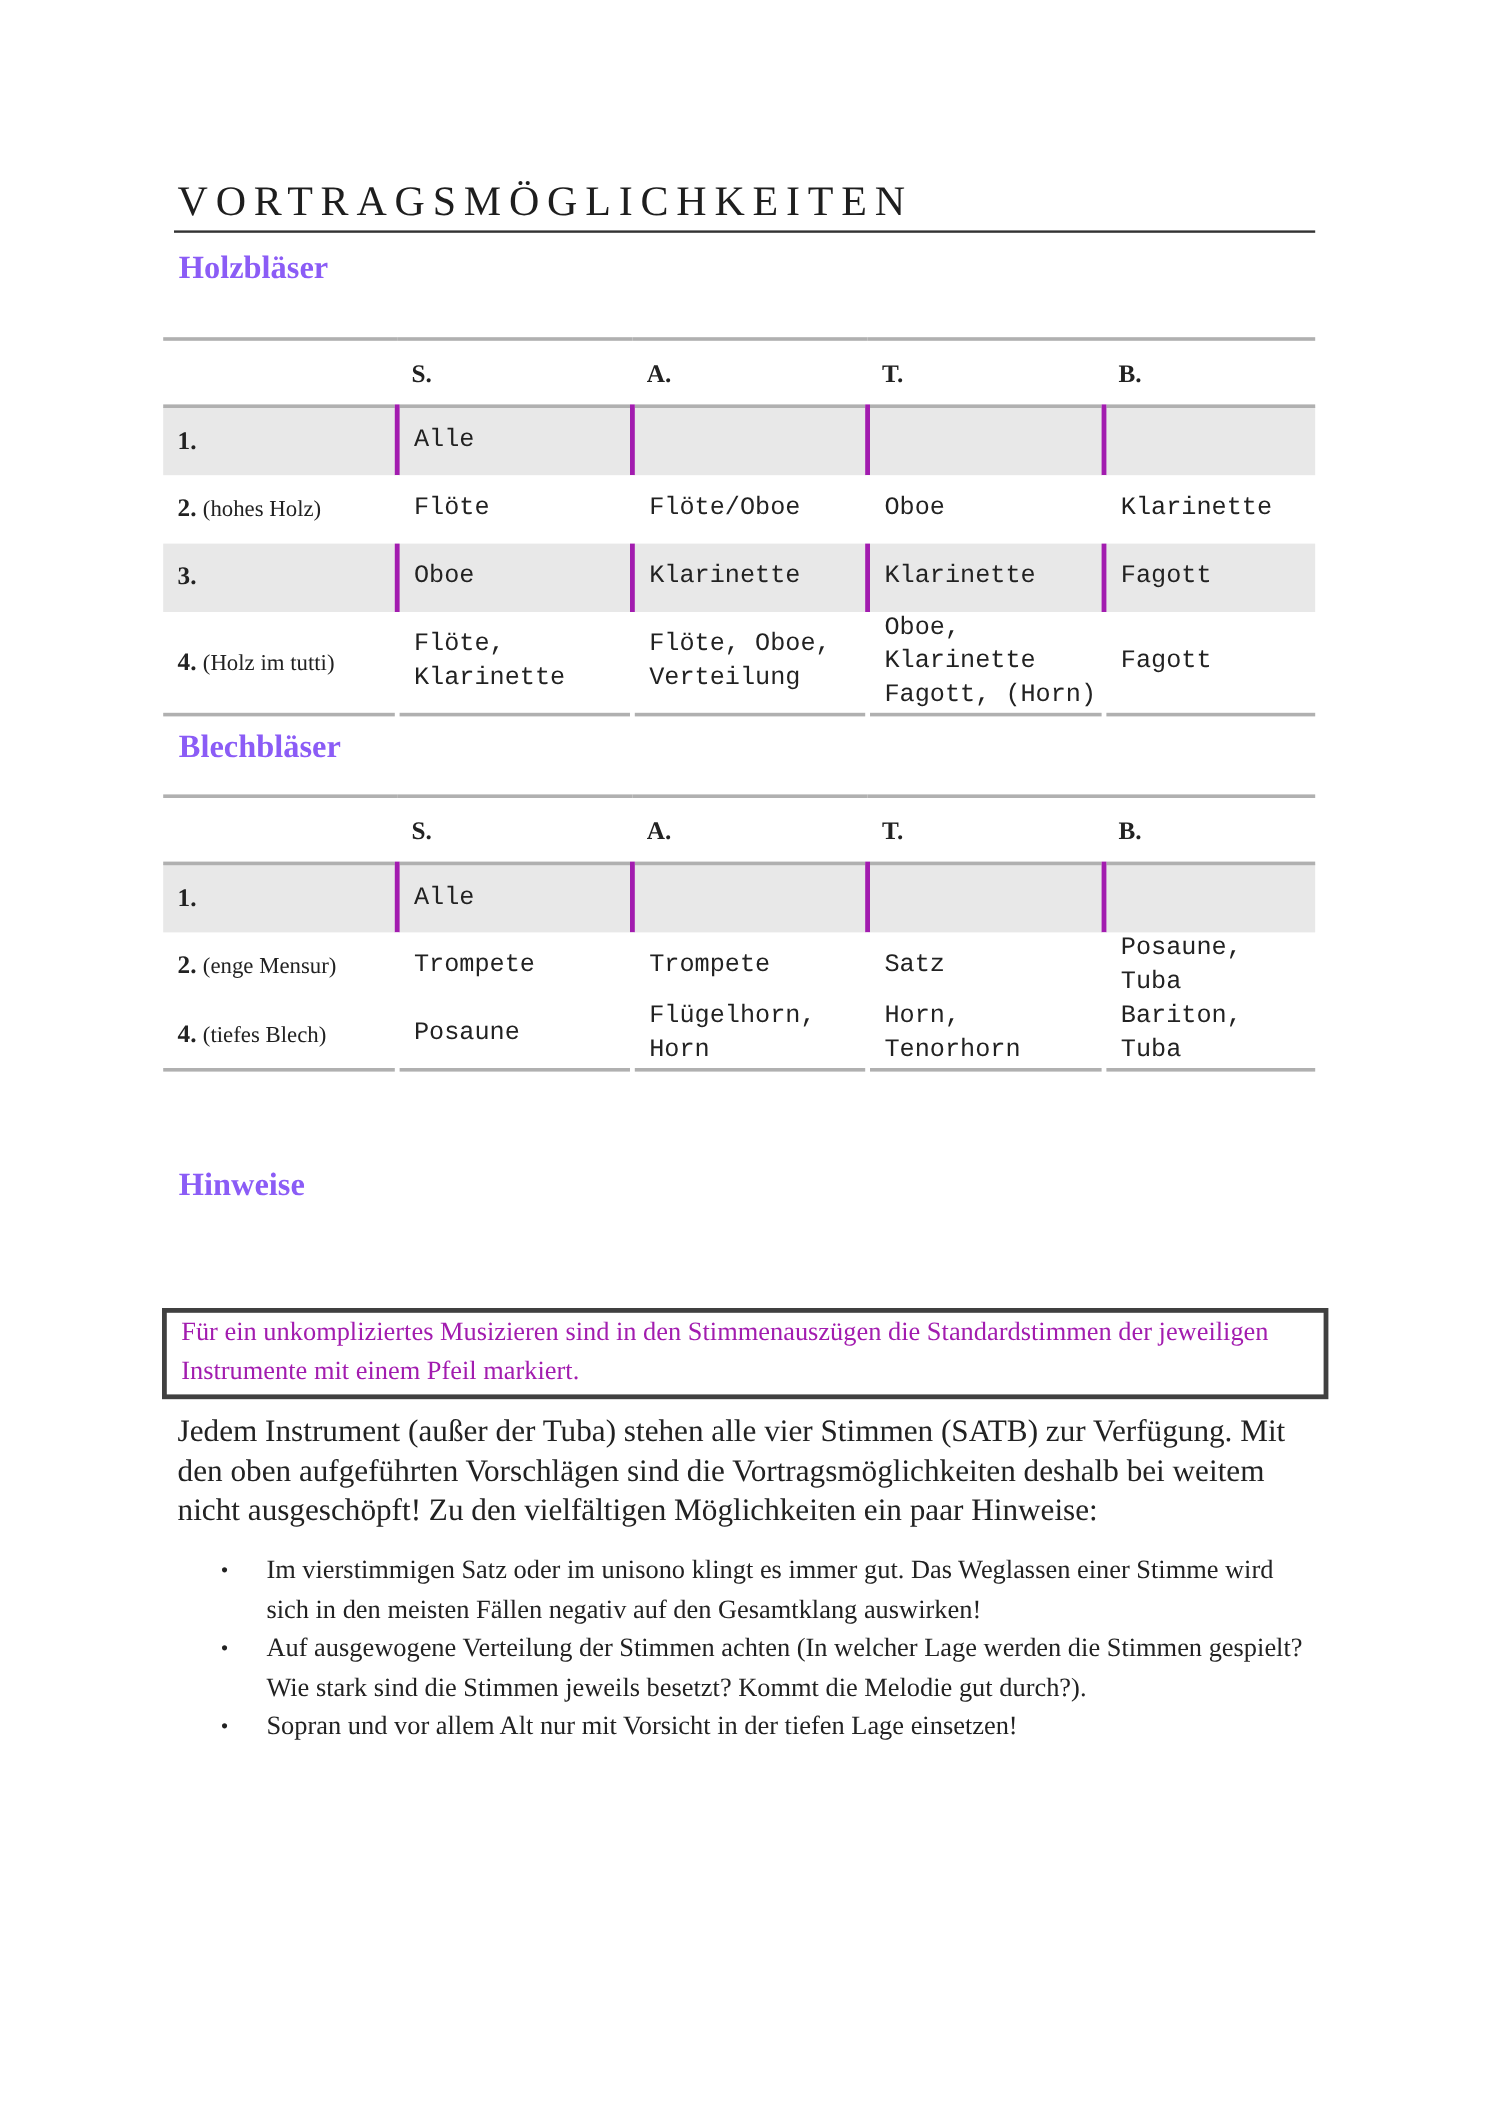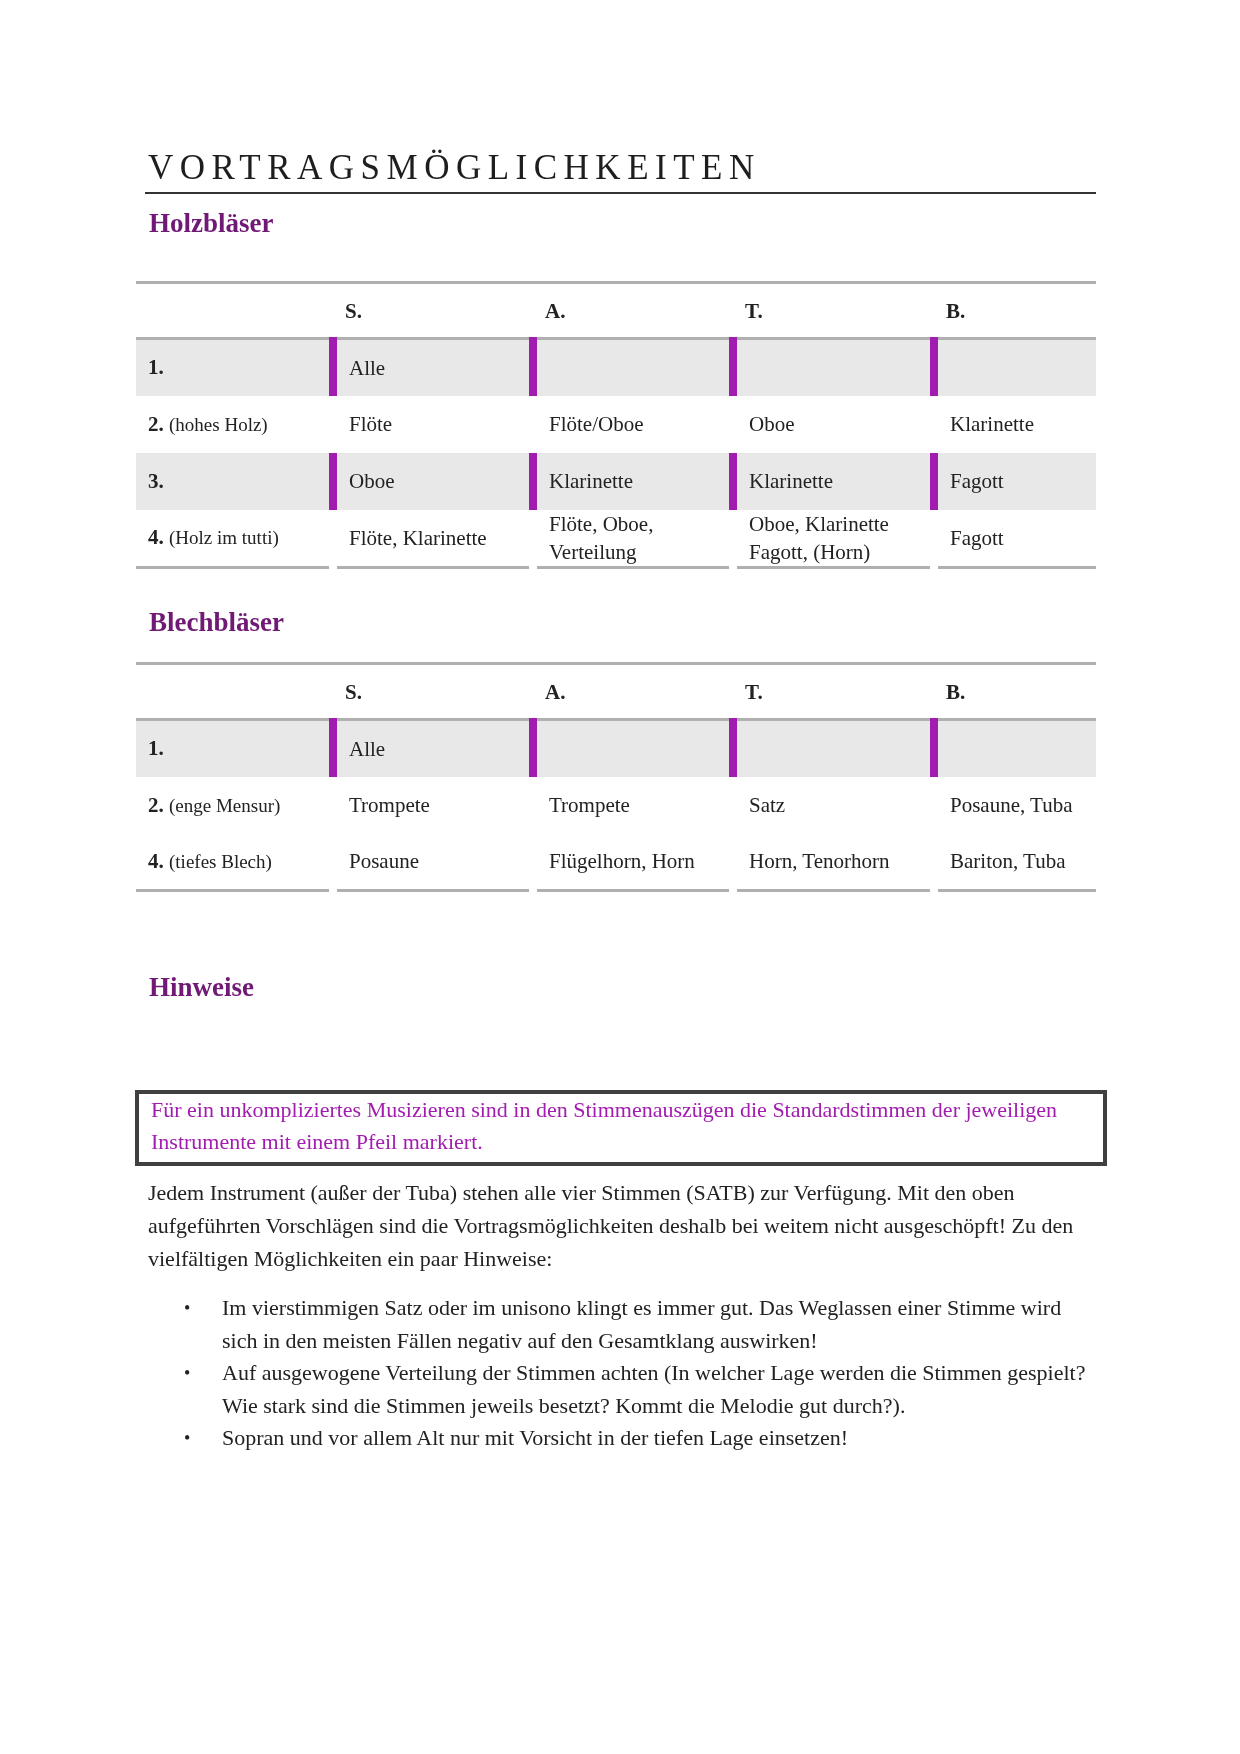--- a/index.html
+++ b/index.html
@@ -11,21 +11,21 @@
     position: absolute; left: 148px; top: 148px;
     font-size: 35px; letter-spacing: 6.5px; font-weight: normal; color: #1e1e1e;
     margin: 0;
   }
   .title-rule {
     position: absolute; left: 145px; top: 192px; width: 951px; height: 0;
     border-top: 2px solid #333;
   }
   .section-heading {
     position: absolute; left: 149px; margin: 0;
-    font-size: 27px; font-weight: bold; color: #701a75;
+    font-size: 27px; font-weight: bold; color: #8b5cf6;
   }
   table.voicing {
     position: absolute; left: 136px; width: 960px;
     border-collapse: collapse; font-size: 21px; color: #222;
   }
   table.voicing th, table.voicing td {
     padding: 0 0 0 12px; text-align: left; vertical-align: middle; line-height: 28px;
   }
   table.voicing thead tr { height: 56px; }
   table.voicing thead th {
@@ -33,30 +33,30 @@
   }
   table.voicing tbody tr { height: 57px; }
   table.voicing tbody tr.shaded td { background: #e8e8e8; }
   table.voicing tbody tr:last-child td { border-bottom: 3px solid #b0b0b0; }
   table.voicing td.col-label { width: 181px; white-space: nowrap; }
   table.voicing td.col-label .num { font-weight: bold; }
   table.voicing td.col-label .sub { font-size: 19px; }
   table.voicing td.col-s, table.voicing th.col-s { width: 180px; }
   table.voicing td.col-a, table.voicing th.col-a { width: 180px; }
   table.voicing td.col-t, table.voicing th.col-t { width: 181px; }
-  table.voicing tbody td + td { border-left: 8px solid #a21caf; }
+  table.voicing tbody td + td { border-left: 4px solid #a21caf; font-family: Liberation Mono, monospace; }
   table.voicing tbody tr:not(.shaded) td + td { border-left-color: #ffffff; }
   .callout {
     position: absolute; left: 135px; top: 1090px; width: 952px; height: 68px;
     border: 4px solid #404040; padding: 0 0 0 12px;
     font-size: 22px; line-height: 32px; color: #a21caf;
   }
   .body-text {
     position: absolute; left: 148px; top: 1176px; width: 950px;
-    font-size: 22px; line-height: 33px; color: #222; margin: 0;
+    font-size: 26px; line-height: 33px; color: #222; margin: 0;
   }
   ul.tips {
     position: absolute; left: 148px; top: 1292px; width: 940px;
     margin: 0; padding: 0; list-style: none; font-size: 22px; line-height: 32.5px; color: #222;
   }
   ul.tips li { position: relative; padding-left: 74px; margin: 0; }
   ul.tips li .bullet {
     position: absolute; left: 36px; top: 0; font-size: 18px;
   }
 </style>

